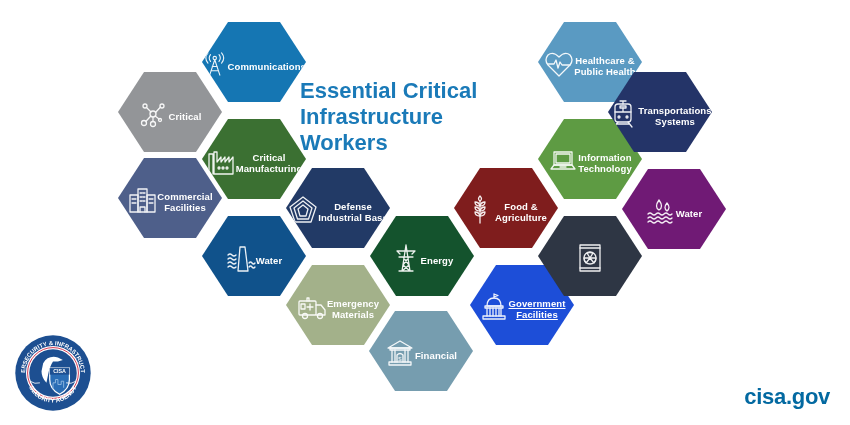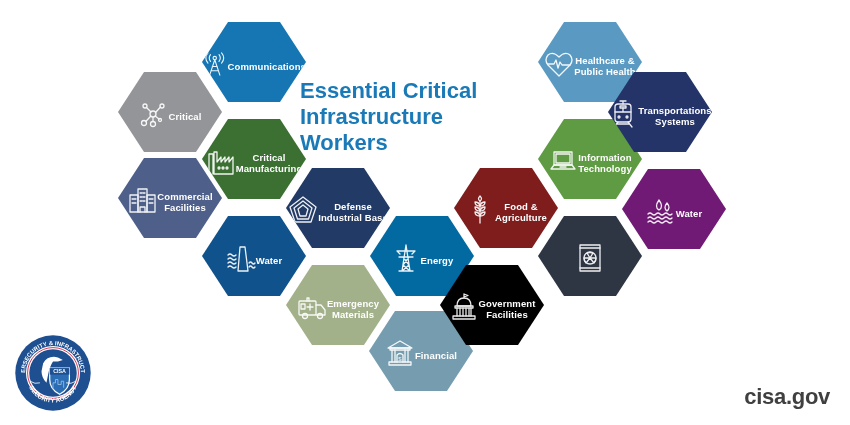--- a/index.html
+++ b/index.html
@@ -11,21 +11,21 @@
       display: flex; flex-direction: row; align-items: center; justify-content: center;
       color: #ffffff; text-align: center; box-sizing: border-box; padding-top: 8px;
     }
     .hex svg { width: 30px; height: 30px; display: block; margin-bottom: 4px; fill: none; stroke: #ffffff; stroke-width: 1.3; stroke-linecap: round; stroke-linejoin: round; opacity: 0.92; }
     .hex .label { font-size: 9.5px; font-weight: bold; line-height: 11px; white-space: pre-line; letter-spacing: 0.1px; }
     .title {
       position: absolute; left: 300px; top: 78px; width: 232px; 
       color: #1a7ab8; font-weight: bold; font-size: 22px; line-height: 26px; white-space: pre-line;
     }
     .seal { position: absolute; left: 12px; top: 332px; width: 82px; height: 82px; }
-    .site { position: absolute; right: 20px; top: 384px; color: #404040; font-weight: bold; font-size: 22px; letter-spacing: -0.3px; }
+    .site { position: absolute; right: 20px; top: 384px; color: #0369a1; font-weight: bold; font-size: 22px; letter-spacing: -0.3px; }
   </style>
 </head>
 <body>
 
 <div class="stage">
   <div id="hexes">
       <div class="hex" style="left: 118px; top: 72px; background: rgb(147, 149, 152);">
         <svg viewBox="0 0 30 30">
           <circle cx="15" cy="15" r="3"></circle>
           <circle cx="7" cy="7" r="2"></circle>
@@ -86,21 +86,21 @@
           <path d="M19 13 H24 L28 18 V23 H19"></path>
           <circle cx="8" cy="24" r="2.5"></circle>
           <circle cx="23" cy="24" r="2.5"></circle>
           <rect x="4" y="12" width="4" height="5"></rect>
           <path d="M13 12 V18 M10 15 H16"></path>
           <path d="M10 9 V6 H12 V9"></path>
         </svg>
         <div class="label">Emergency
 Materials</div>
       </div>
-      <div class="hex" style="left: 370px; top: 216px; background: #0369a1;">
+      <div class="hex" style="left: 370px; top: 216px; background: #14532d;">
         <svg viewBox="0 0 30 30">
           <path d="M15 2 L11 28 M15 2 L19 28 M6 8 L24 8 M8 14 L22 14 M6 8 L9 11 M24 8 L21 11 M12 14 L18 22 M18 14 L12 22 M12 22 L19 28 M18 22 L11 28 M8 28 L22 28"></path>
         </svg>
         <div class="label">Energy</div>
       </div>
       <div class="hex" style="left: 369px; top: 311px; background: rgb(118, 157, 175);">
         <svg viewBox="0 0 30 30">
           <path d="M3 10 L15 3 L27 10 Z"></path>
           <rect x="5" y="10" width="20" height="2"></rect>
           <path d="M7 12 V24 M10 12 V24 M20 12 V24 M23 12 V24"></path>
@@ -111,21 +111,21 @@
         <div class="label">Financial</div>
       </div>
       <div class="hex" style="left: 454px; top: 168px; background: #7f1d1d;">
         <svg viewBox="0 0 30 30">
           <path d="M15 28 V6"></path>
           <path d="M15 6 Q12 4 15 1 Q18 4 15 6 M15 11 Q10 11 10 7 Q14 7 15 11 M15 11 Q20 11 20 7 Q16 7 15 11 M15 16 Q10 16 10 12 Q14 12 15 16 M15 16 Q20 16 20 12 Q16 12 15 16 M15 21 Q10 21 10 17 Q14 17 15 21 M15 21 Q20 21 20 17 Q16 17 15 21"></path>
         </svg>
         <div class="label">Food &amp;
 Agriculture</div>
       </div>
-      <div class="hex" style="left: 440px; top: 265px; background: #000000;">
+      <div class="hex" style="left: 470px; top: 265px; background: #1d4ed8; text-decoration: underline;">
         <svg viewBox="0 0 30 30">
           <path d="M15 2 V6 M15 2 L19 3.5 L15 5"></path>
           <path d="M8 14 Q8 6 15 6 Q22 6 22 14 Z"></path>
           <rect x="6" y="14" width="18" height="2"></rect>
           <path d="M8 16 V24 M11 16 V24 M14 16 V24 M17 16 V24 M20 16 V24 M22 16 V24"></path>
           <path d="M4 24 H26 V27 H4 Z"></path>
         </svg>
         <div class="label">Government
 Facilities</div>
       </div>

